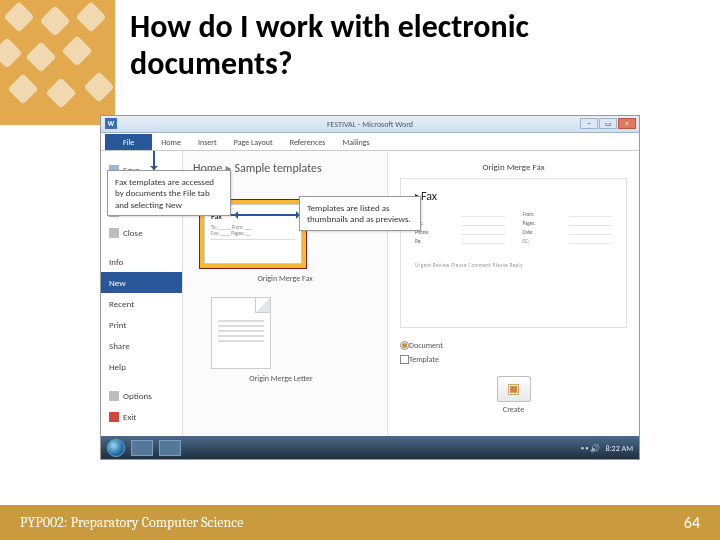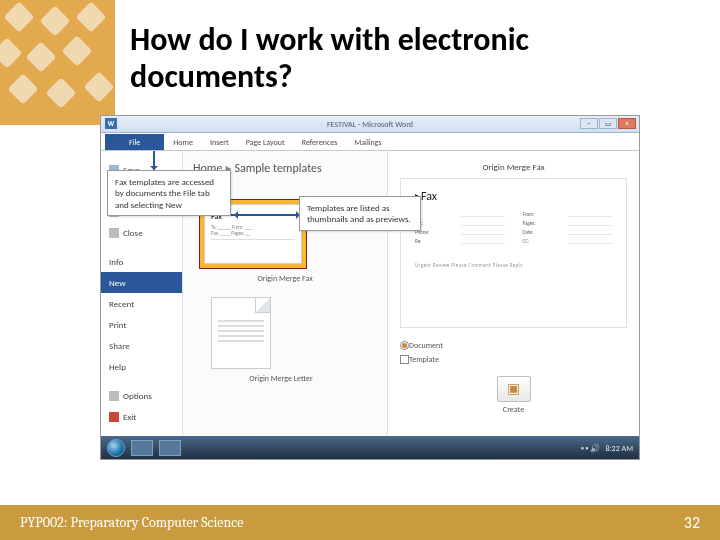--- a/index.html
+++ b/index.html
@@ -1,29 +1,29 @@
 <!DOCTYPE html>
 <html><head>
 <meta charset="utf-8">
 <style>
 *{box-sizing:border-box;margin:0;padding:0}
 body{width:720px;height:540px;font-family:Calibri,Arial,sans-serif;background:#fff;overflow:hidden;position:relative}
 .bg-deco{position:absolute;top:0;left:0;width:115px;height:125px;background:#e3a94f;overflow:hidden;z-index:0}
 .bg-deco span{position:absolute;width:22px;height:22px;background:#f0d9b0;transform:rotate(45deg);border-radius:4px}
-.title-block{position:absolute;top:17px;left:115px;right:30px;z-index:2;background:#fff;padding:5px 15px}
+.title-block{position:absolute;top:4px;left:115px;right:30px;z-index:2;background:#fff;padding:5px 15px}
 .title-block h1{font-size:32px;font-weight:700;color:#000;line-height:1.15}
 .shot{position:absolute;top:115px;left:100px;width:540px;height:345px;border:1px solid #999;background:#dfe6ee;font-size:8px;color:#333}
 .titlebar{height:17px;background:linear-gradient(#e8eef7,#cfe0f2);border-bottom:1px solid #9db4cc;position:relative;display:flex;align-items:center;justify-content:center}
 .titlebar .tx{color:#4a5a6a;font-size:8px}
 .winbtns{position:absolute;right:3px;top:2px;display:flex;gap:1px}
 .winbtns span{width:18px;height:11px;background:#dbe7f3;border:1px solid #9db4cc;font-size:7px;text-align:center;line-height:9px}
 .winbtns span:last-child{background:#e07860;border-color:#b95840;color:#fff}
 .appicon{position:absolute;left:4px;top:2px;width:12px;height:11px;background:#3b6fb5;color:#fff;font-size:7px;text-align:center;line-height:11px;font-weight:700}
 .ribbon{height:18px;background:#fff;border-bottom:1px solid #c9c9c9;display:flex;align-items:flex-end;padding-left:4px;gap:1px}
-.ftab{background:#2a579a;color:#fff;padding:3px 24px;font-size:8px}
+.ftab{background:#2a579a;color:#fff;padding:3px 18px;font-size:8px}
 .rtab{padding:3px 8px;color:#4a4a4a;font-size:8px}
 .body{display:flex;height:calc(100% - 58px);background:#fff}
 .fmenu{width:82px;background:#fff;border-right:1px solid #e0e0e0;padding-top:8px}
 .fmenu .mi{padding:5px 8px;font-size:9px;color:#444;display:flex;align-items:center;gap:4px}
 .fmenu .mi.active{background:#2a579a;color:#fff}
 .fmenu .sep{height:8px}
 .micon{width:10px;height:10px;background:#9cb8d4;display:inline-block}
 .micon.red{background:#c94a3b}
 .micon.gray{background:#bdbdbd}
 .center{width:205px;background:#fbfbfb;border-right:1px solid #e0e0e0;padding:6px 10px;position:relative}
@@ -233,14 +233,14 @@
     <div class="ti"></div>
     <div class="tray">
         <span>▪ ▪ 🔊</span>
         <span>8:22 AM</span>
       </div>
   </div>
 </div>
 
 <div class="footer">
   <span>PYP002: Preparatory Computer Science</span>
-  <span class="pg">32</span>
+  <span class="pg">64</span>
 </div>
 
 </body></html>

